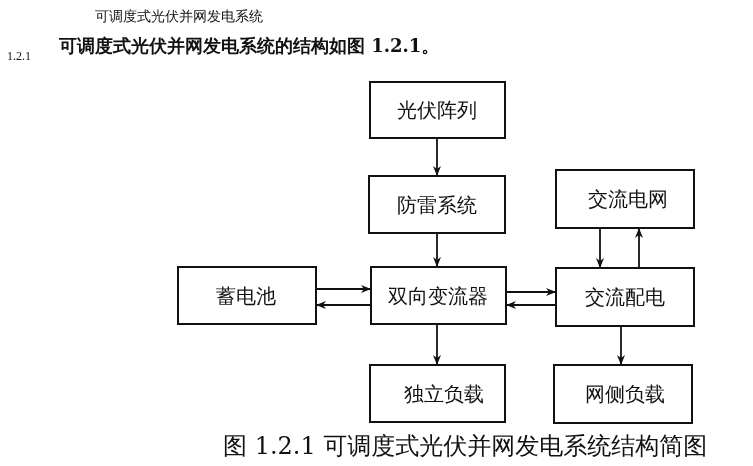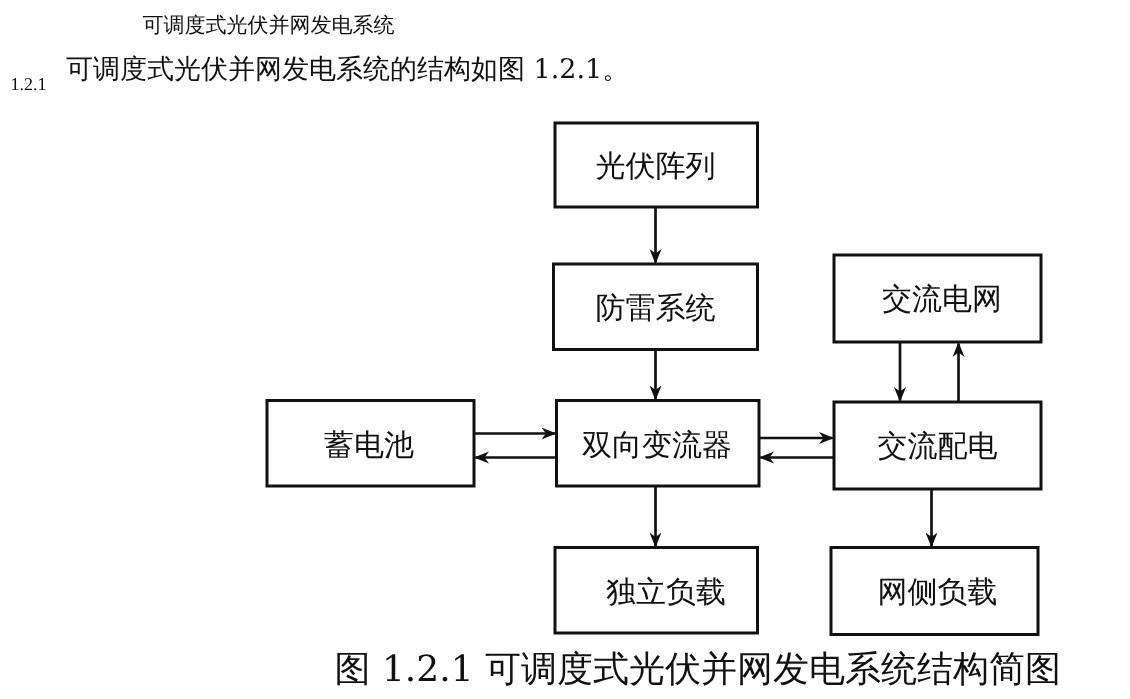--- a/index.html
+++ b/index.html
@@ -1,20 +1,20 @@
 <!DOCTYPE html>
 <html><head>
 <meta charset="utf-8">
 <style>
   html, body { margin: 0; padding: 0; background: #ffffff; }
   body { width: 753px; height: 466px; position: relative; overflow: hidden;
          font-family: "DejaVu Serif", "Liberation Serif", serif; color: #111; }
   .heading-num { position: absolute; left: 7px; top: 9px; font-size: 12px; font-family: Liberation Serif, serif; margin-top: 40px; }
   .heading-title { position: absolute; left: 95px; top: 8px; font-size: 14px; }
-  .body-text { position: absolute; left: 44px; top: 34px; font-size: 18px; }
+  .body-text { position: absolute; left: 59px; top: 34px; font-size: 18px; font-weight: bold; }
   .caption { position: absolute; left: 223px; top: 430px; font-size: 24px; }
   svg.diagram { position: absolute; left: 0; top: 0; }
   .box rect { fill: #fff; stroke: #111; stroke-width: 2; }
   .box text { font-size: 20px; fill: #111; font-family: "DejaVu Sans", sans-serif; text-anchor: middle; dominant-baseline: central; }
   .conn { stroke: #111; stroke-width: 1.8; fill: none; }
 </style>
 </head>
 <body>
 
 <div class="heading-num">1.2.1</div>

